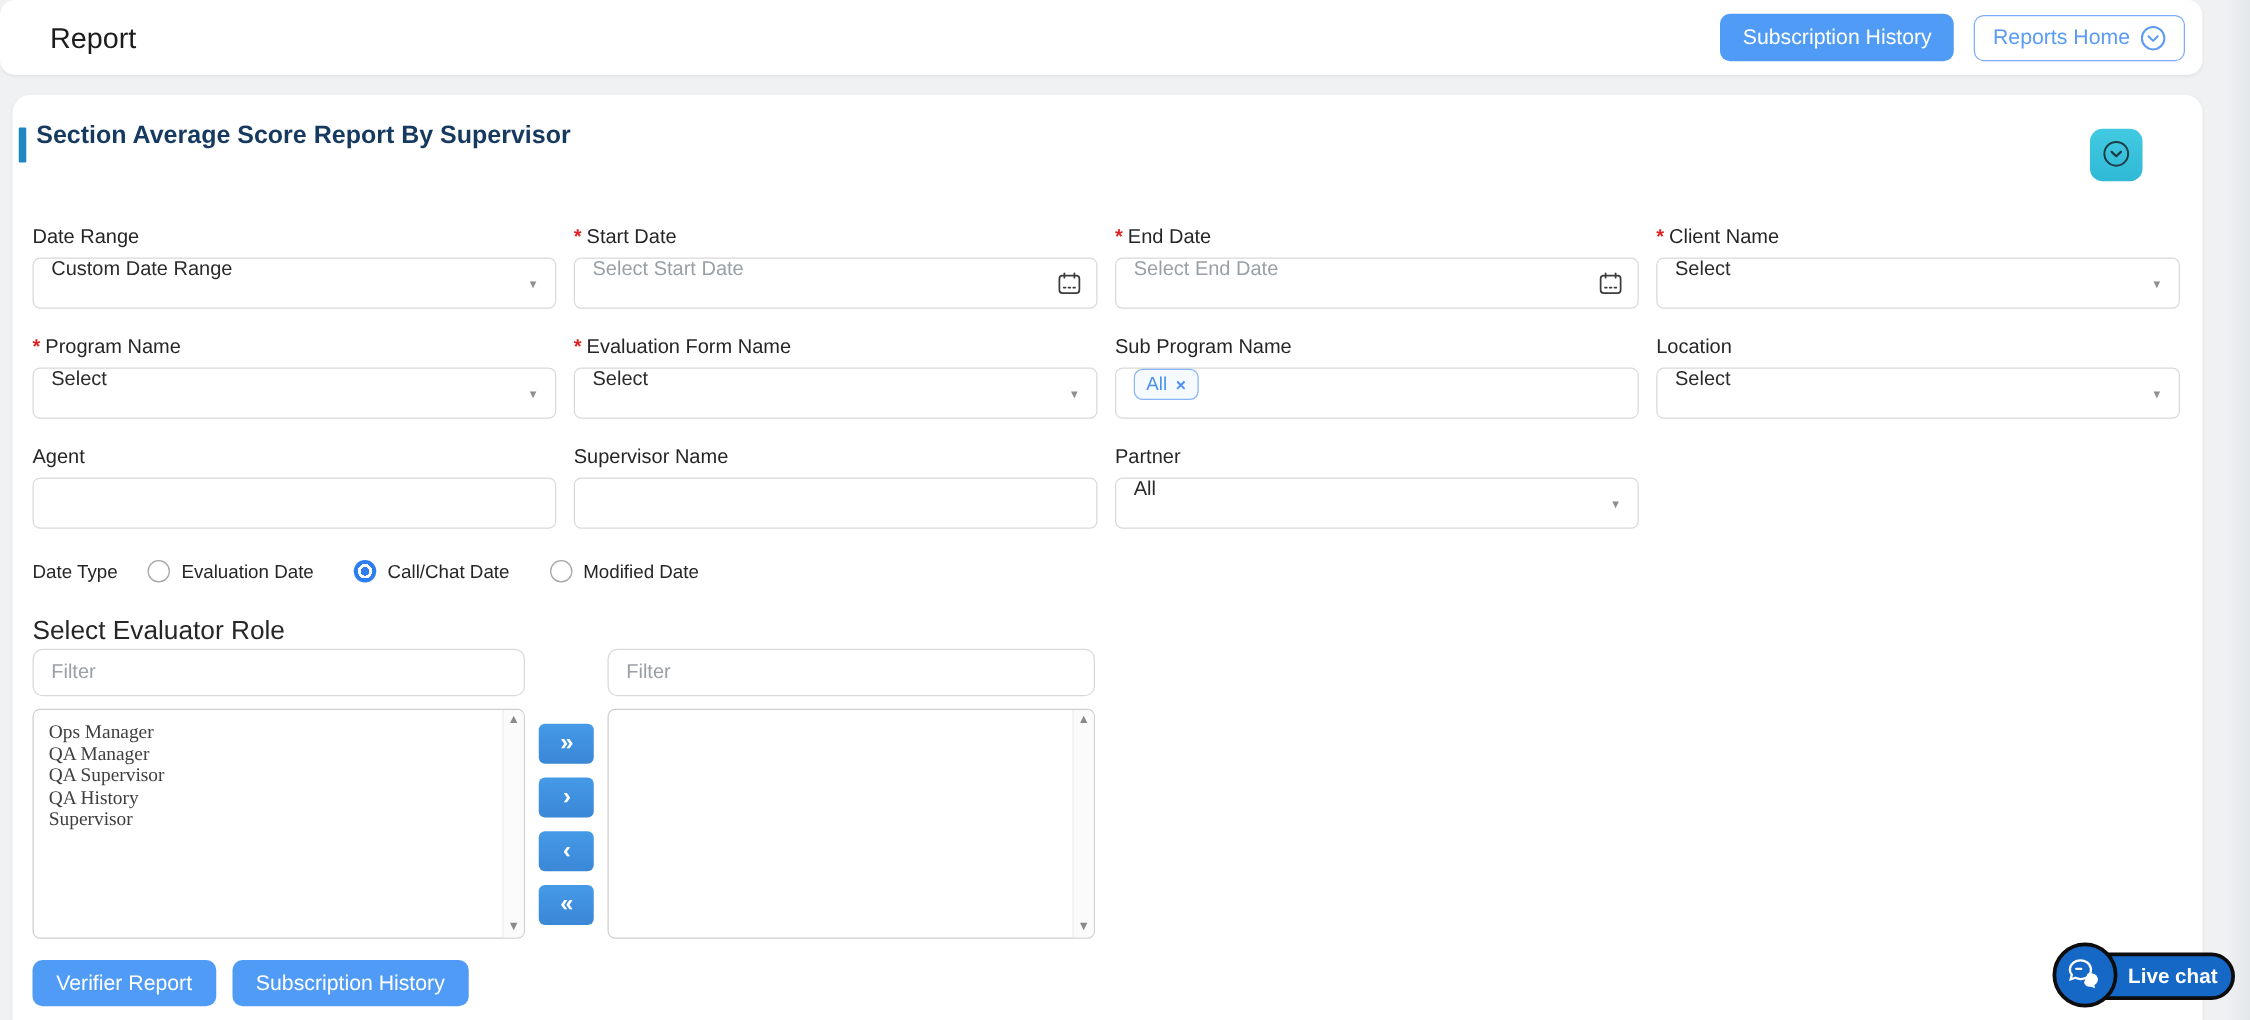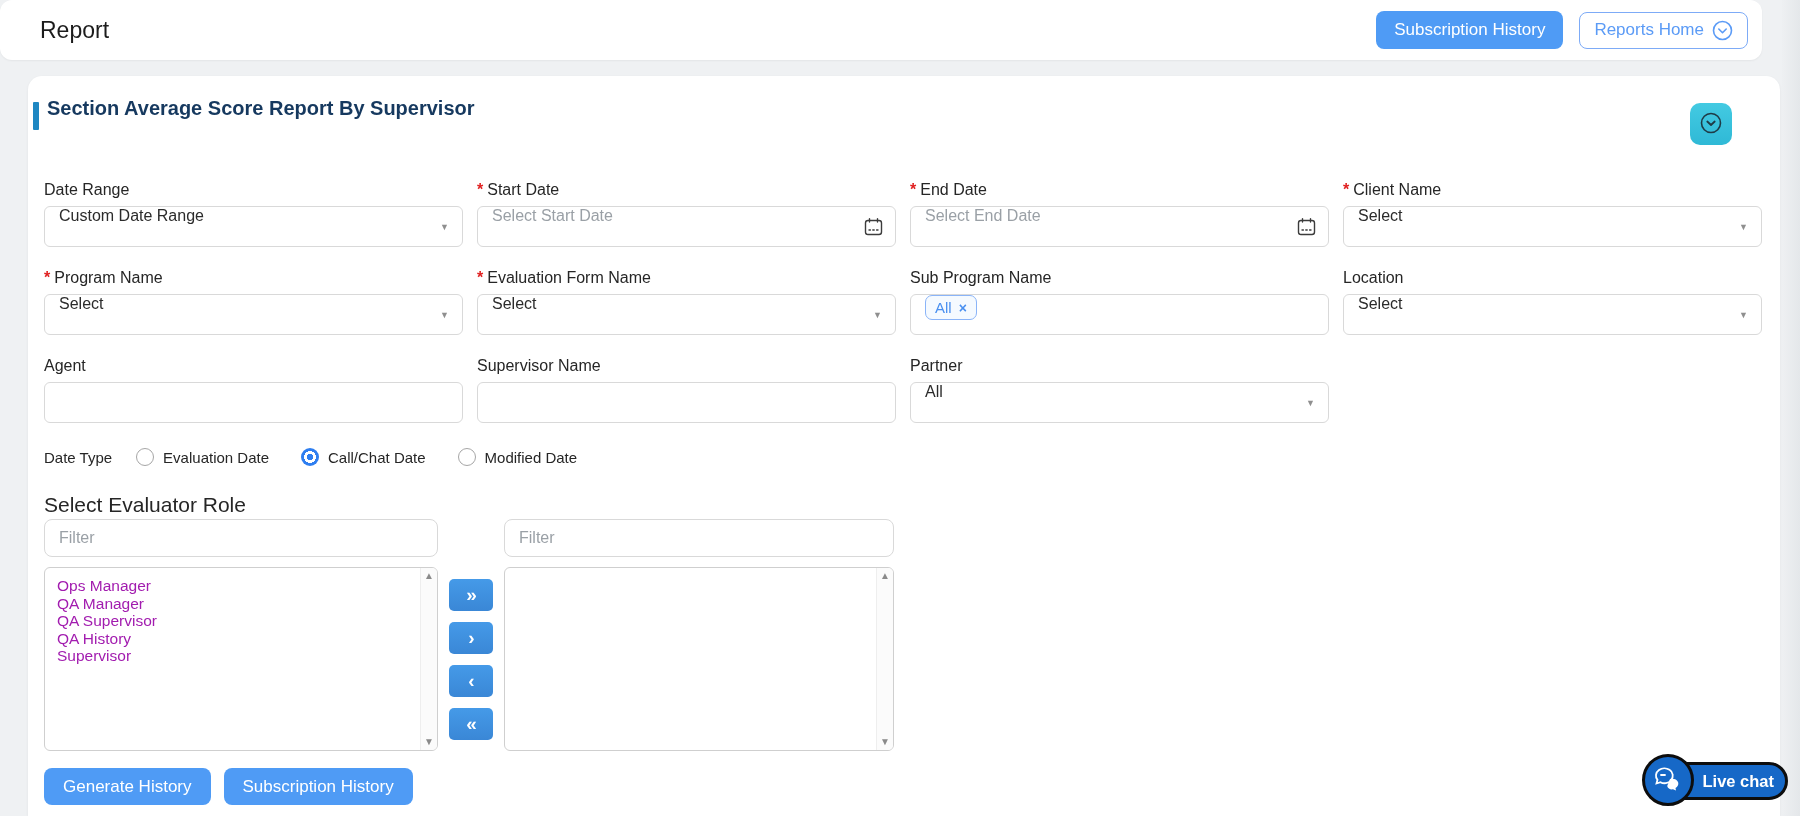--- a/index.html
+++ b/index.html
@@ -29,21 +29,21 @@
   }
   .btn-outline{
     background:#fff; color:#5b9bf6; font-size:17px;
     border:1.5px solid #7dabf7; border-radius:8px; padding:7px 14px;
     display:flex; align-items:center; gap:8px;
   }
   .btn-outline svg{ display:block; }
 
   
   .main-card{
-    position:absolute; left:28px; top:76px; width:1752px; height:740px;
+    position:absolute; left:10px; top:76px; width:1752px; height:740px;
     background:#ffffff; border-radius:14px 14px 0 0;
     box-shadow:0 1px 3px rgba(0,0,0,.06);
   }
   .accent-bar{ position:absolute; left:5px; top:26px; width:6px; height:28px;
     background:#1e87c2; border-radius:1px; }
   .section-title{ position:absolute; left:19px; top:21px;
     font-size:20px; font-weight:700; color:#16395f; }
   .collapse-btn{
     position:absolute; right:48px; top:27px; width:42px; height:42px;
     border-radius:10px; border:none; cursor:pointer;
@@ -92,21 +92,21 @@
   .filter-box input{ border:none; outline:none; font-size:16px; font-family:inherit; color:#2b2b2b; width:100%;}
   .filter-box input::placeholder{ color:#9aa0a6; }
   .filter-left{ width:394px; margin-right:66px; }
   .filter-right{ width:390px; }
   .lists-row{ display:flex; margin-bottom:17px; }
   .listbox{
     width:394px; height:184px; border:1px solid #cfcfcf; border-radius:6px;
     background:#fff; display:flex; overflow:hidden;
   }
   .listbox.right{ width:390px; }
-  .list-items{ flex:1; padding:9px 0 0 12px; font-size:15.5px; color:#a21caf; line-height:17.5px; }
+  .list-items{ flex:1; padding:9px 0 0 12px; font-size:15.5px; color:#404040; line-height:17.5px;font-family:Liberation Serif, serif; }
   .list-item{ cursor:pointer; }
   .scrollbar{
     width:17px; background:#fbfbfb; border-left:1px solid #eee;
     display:flex; flex-direction:column; justify-content:space-between; align-items:center;
     padding:3px 0; cursor:pointer;
   }
   .scroll-arrow{ font-size:10px; color:#8a8a8a; line-height:10px; }
   .transfer-col{ width:66px; display:flex; flex-direction:column; align-items:center;
     justify-content:center; gap:11px; }
   .transfer-btn{
@@ -356,21 +356,21 @@
       <div class="listbox right">
         <div class="list-items"></div>
         <div class="scrollbar">
           <span class="scroll-arrow">▲</span>
           <span class="scroll-arrow">▼</span>
         </div>
       </div>
     </div>
 
     <div class="actions-row">
-      <button class="action-btn">Generate History</button>
+      <button class="action-btn">Verifier Report</button>
       <button class="action-btn">Subscription History</button>
     </div>
 
   </div>
 </div>
 
 <div class="live-chat">
   <div class="chat-pill">
     <span>Live chat</span>
   </div>

